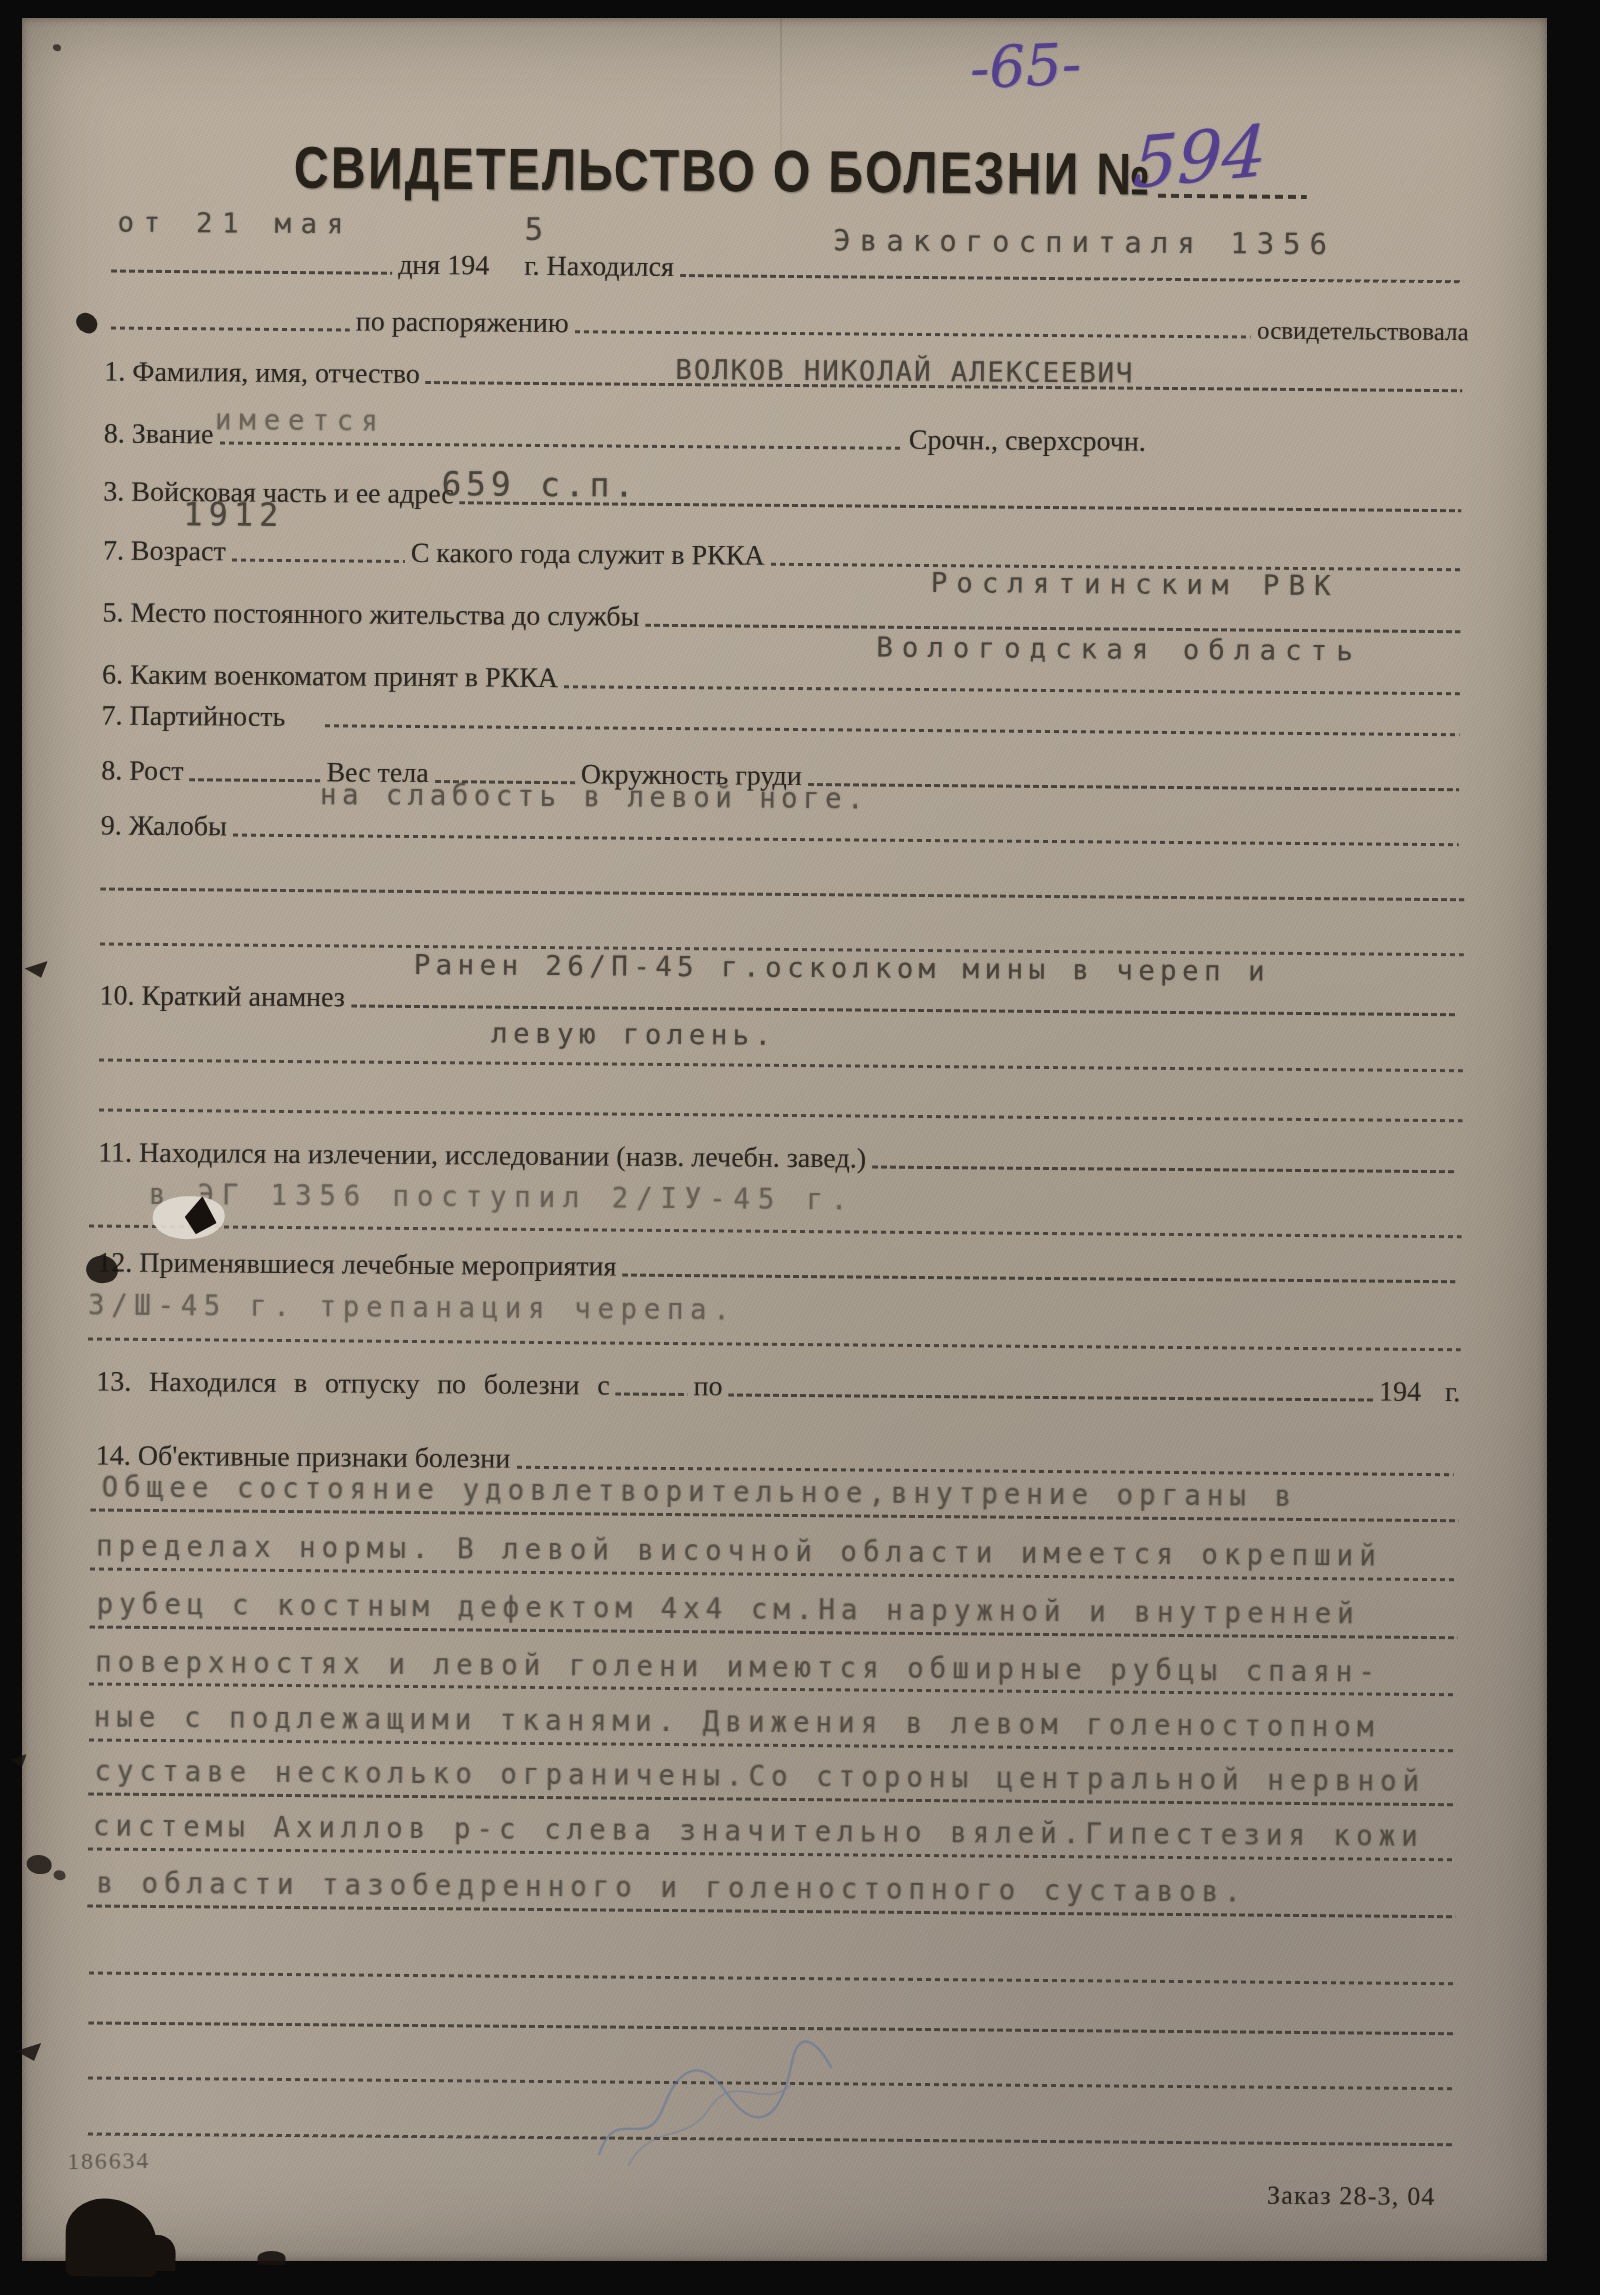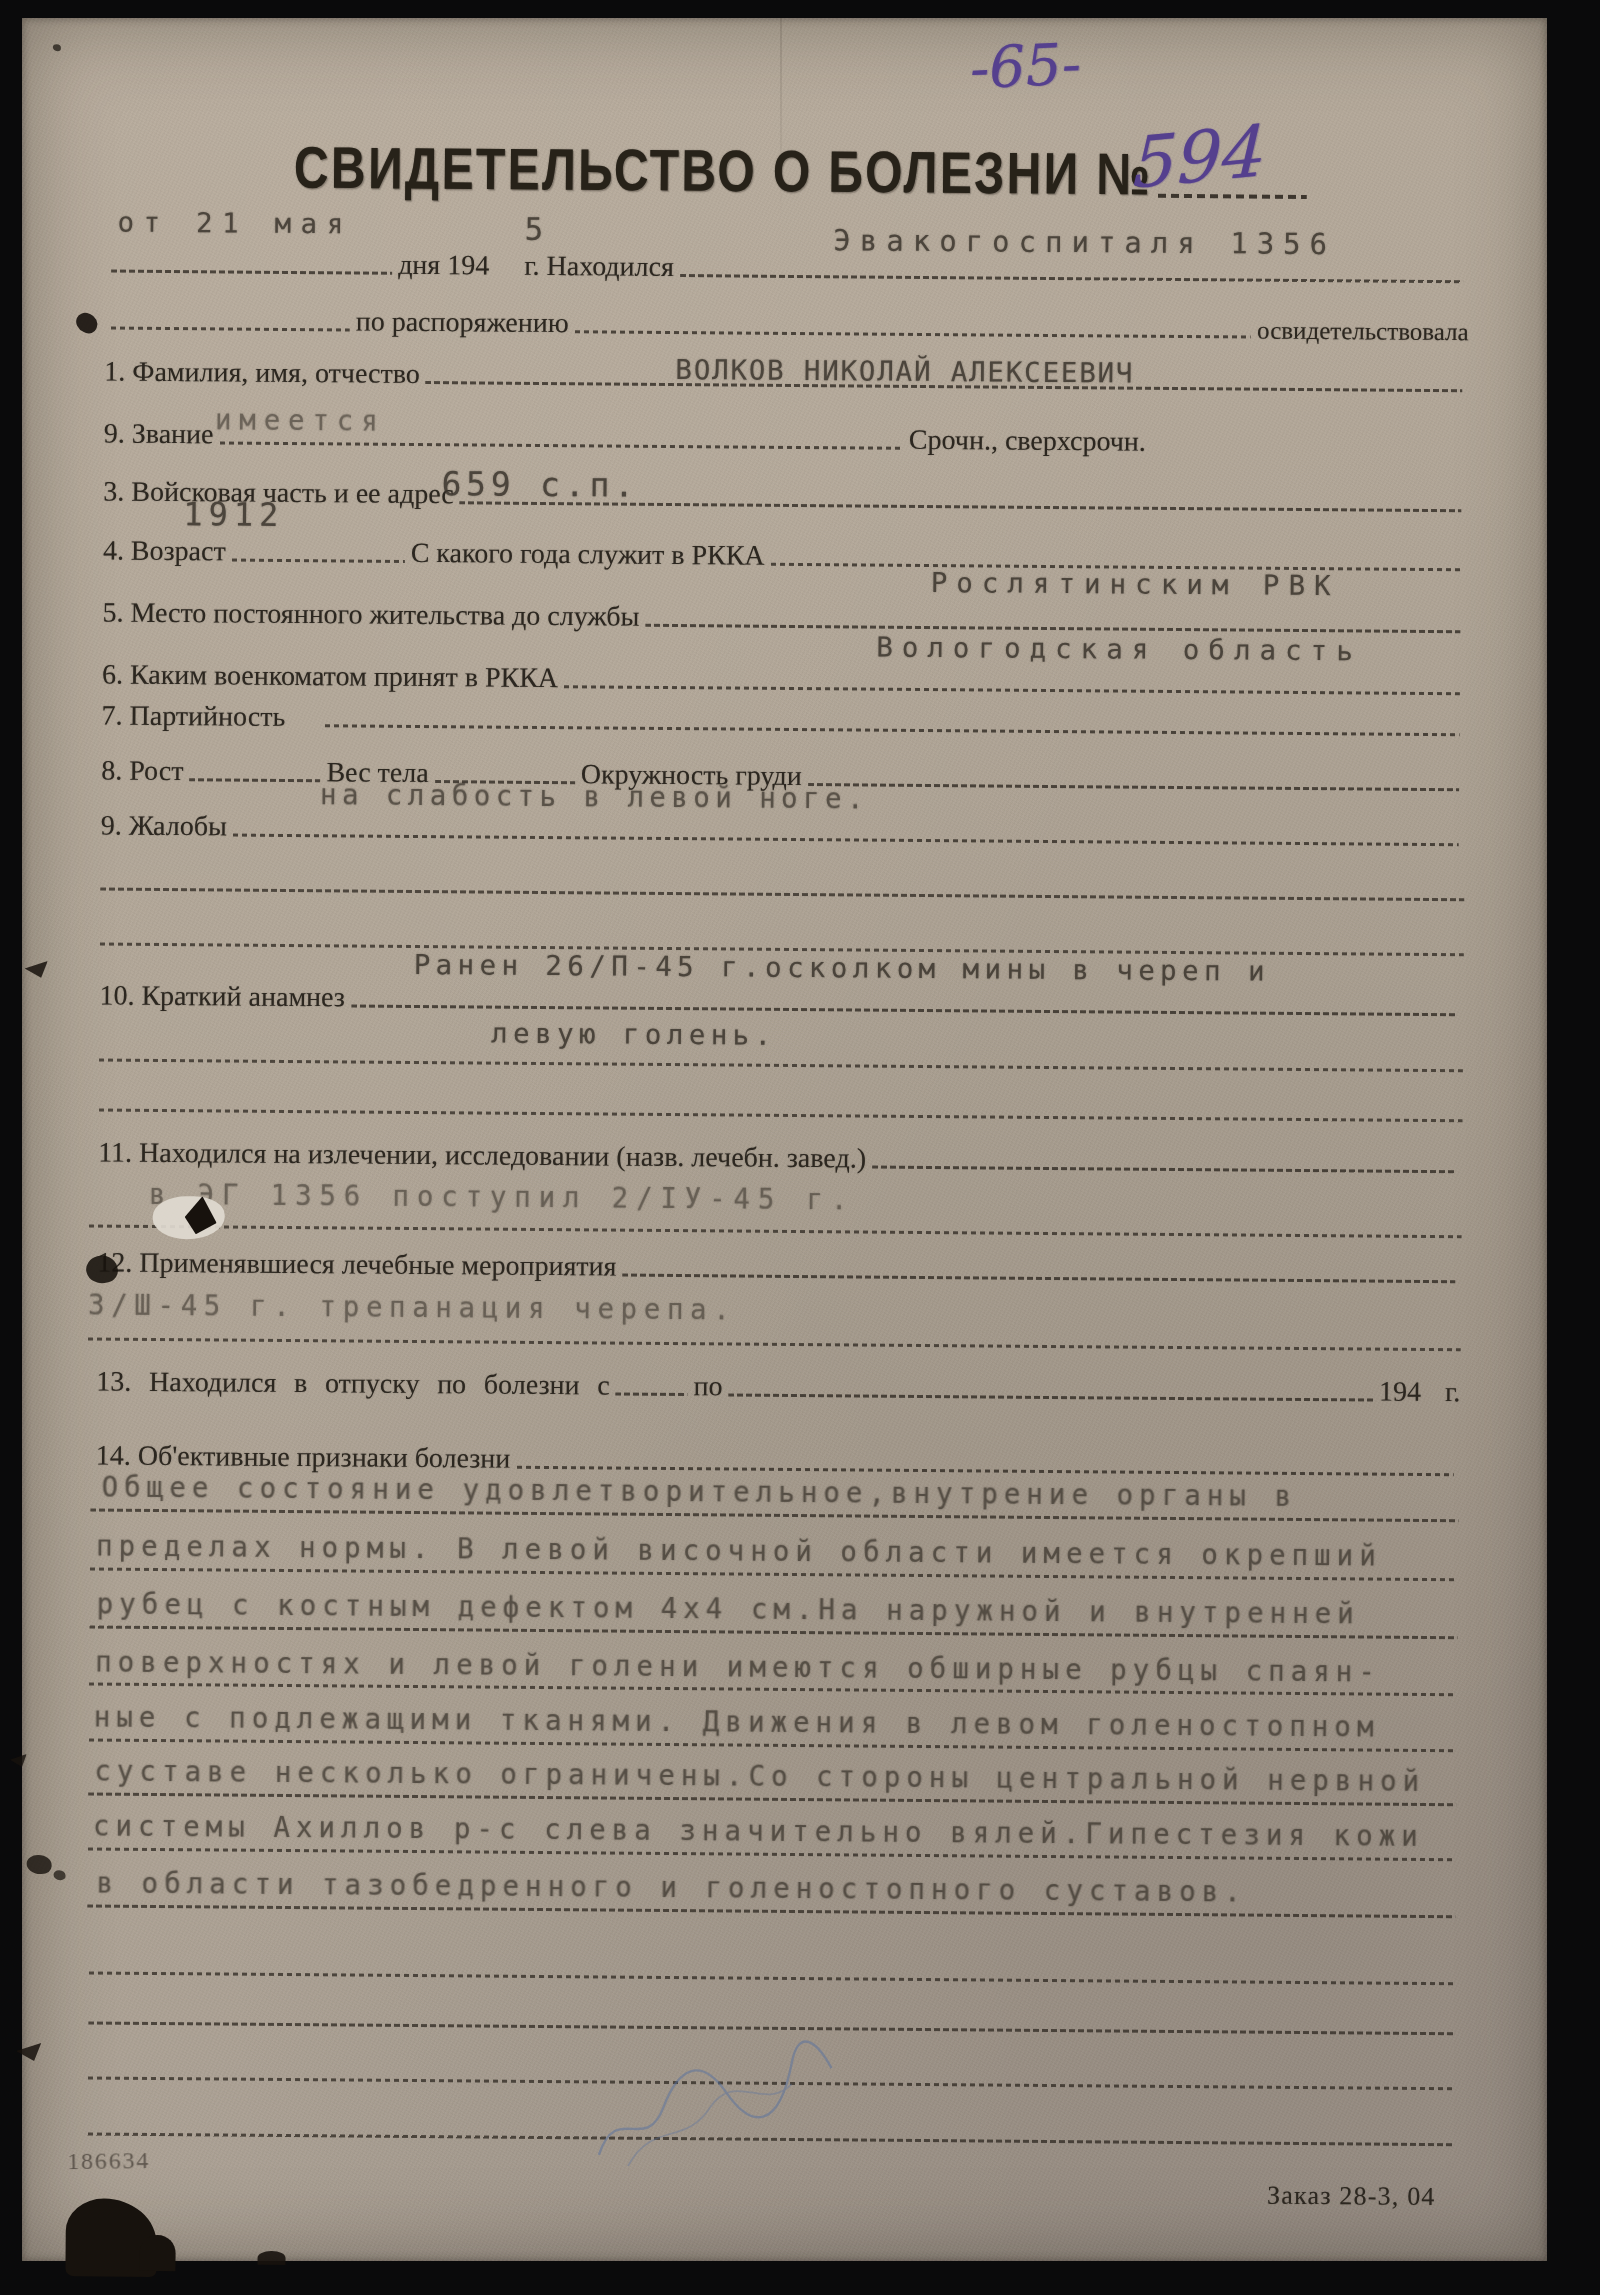--- a/index.html
+++ b/index.html
@@ -116,34 +116,34 @@
     <span class="plabel sm">освидетельствовала</span>
   </div>
 
   <div class="row" style="left:99px;top:356px;width:1364px;">
     <span class="plabel">1. Фамилия, имя, отчество</span>
     <span class="dots grow"></span>
   </div>
   <div class="typed" style="left:670px;top:357px;letter-spacing:1.8px;">ВОЛКОВ НИКОЛАЙ АЛЕКСЕЕВИЧ</div>
 
   <div class="row" style="left:99px;top:418px;width:1042px;">
-    <span class="plabel">9. Звание</span>
+    <span class="plabel">8. Звание</span>
     <span class="dots grow"></span>
     <span class="plabel">Срочн., сверхсрочн.</span>
   </div>
   <div class="typed dim" style="left:210px;top:411px;letter-spacing:7.8px;">имеется</div>
 
   <div class="row" style="left:99px;top:476px;width:1364px;">
     <span class="plabel">3. Войсковая часть и ее адрес</span>
     <span class="dots grow"></span>
   </div>
   <div class="typed" style="left:437px;top:470px;font-size:33px;letter-spacing:4.8px;">659 с.п.</div>
 
   <div class="row" style="left:99px;top:535px;width:1364px;">
-    <span class="plabel">4. Возраст</span>
+    <span class="plabel">7. Возраст</span>
     <span class="dots" style="width:173px;"></span>
     <span class="plabel">С какого года служит в РККА</span>
     <span class="dots grow"></span>
   </div>
   <div class="typed" style="left:179px;top:503px;font-size:32px;letter-spacing:6px;">1912</div>
 
   <div class="row" style="left:99px;top:597px;width:1364px;">
     <span class="plabel">5. Место постоянного жительства до службы</span>
     <span class="dots grow"></span>
   </div>

